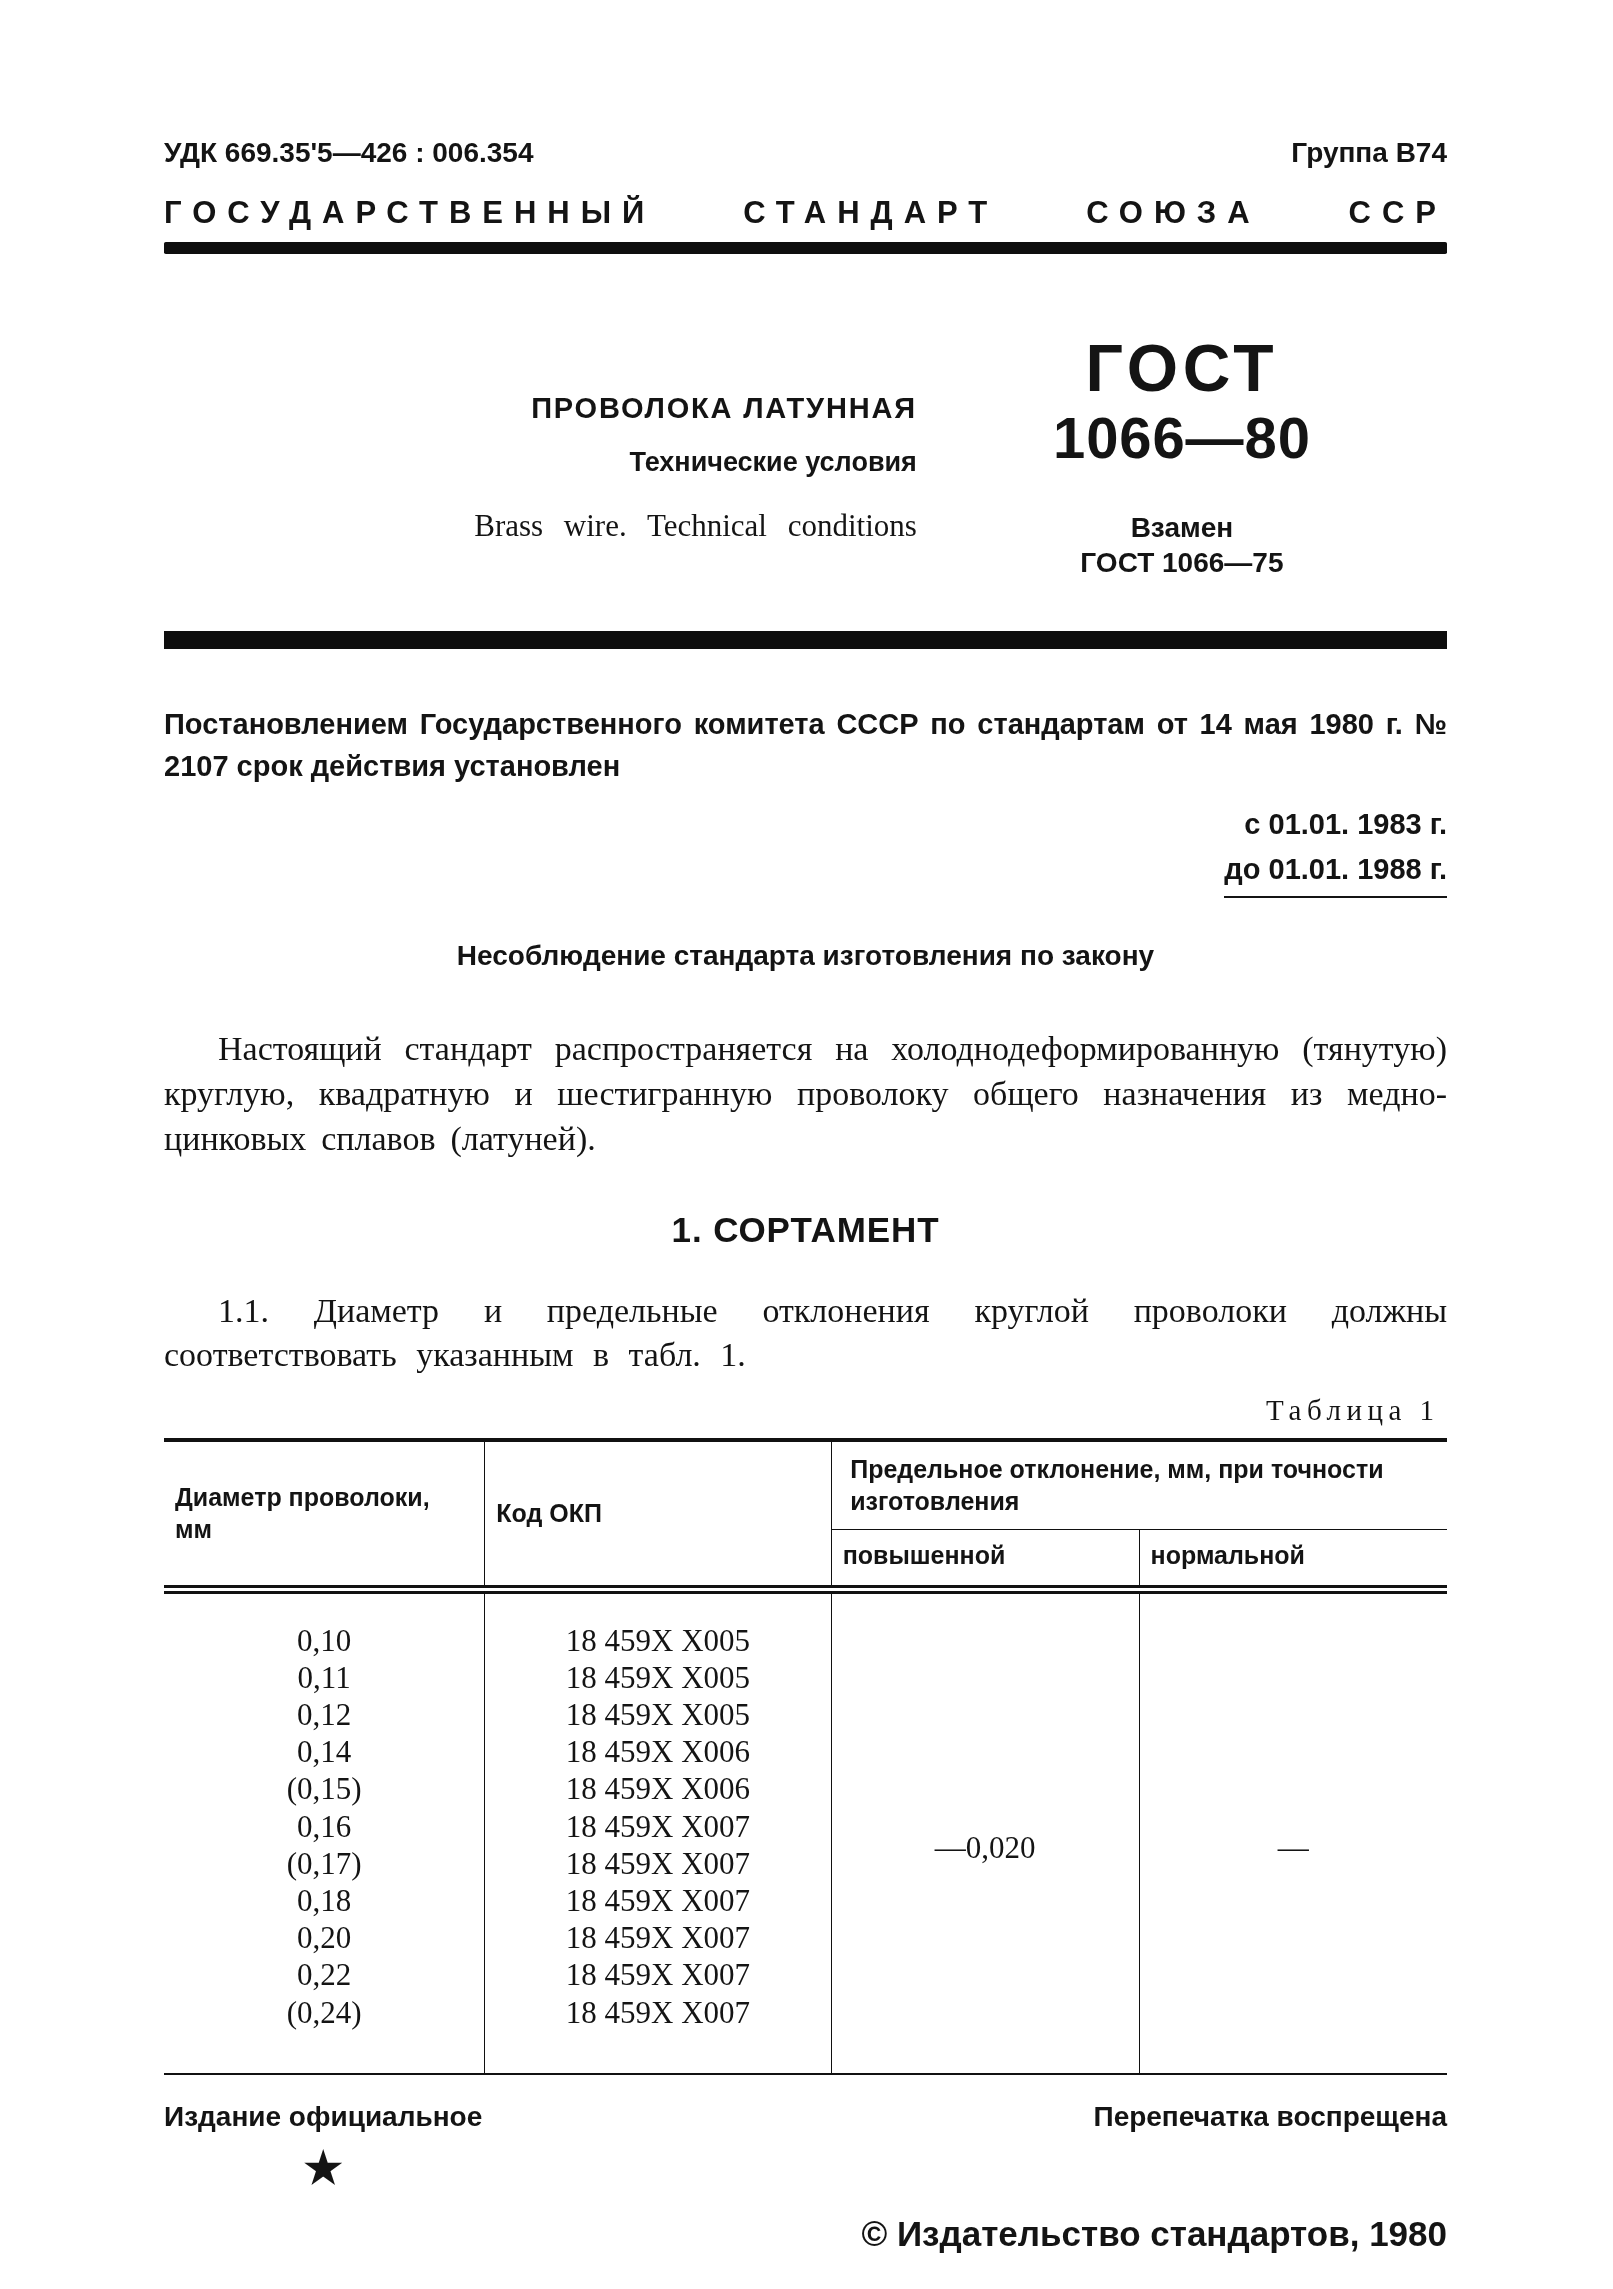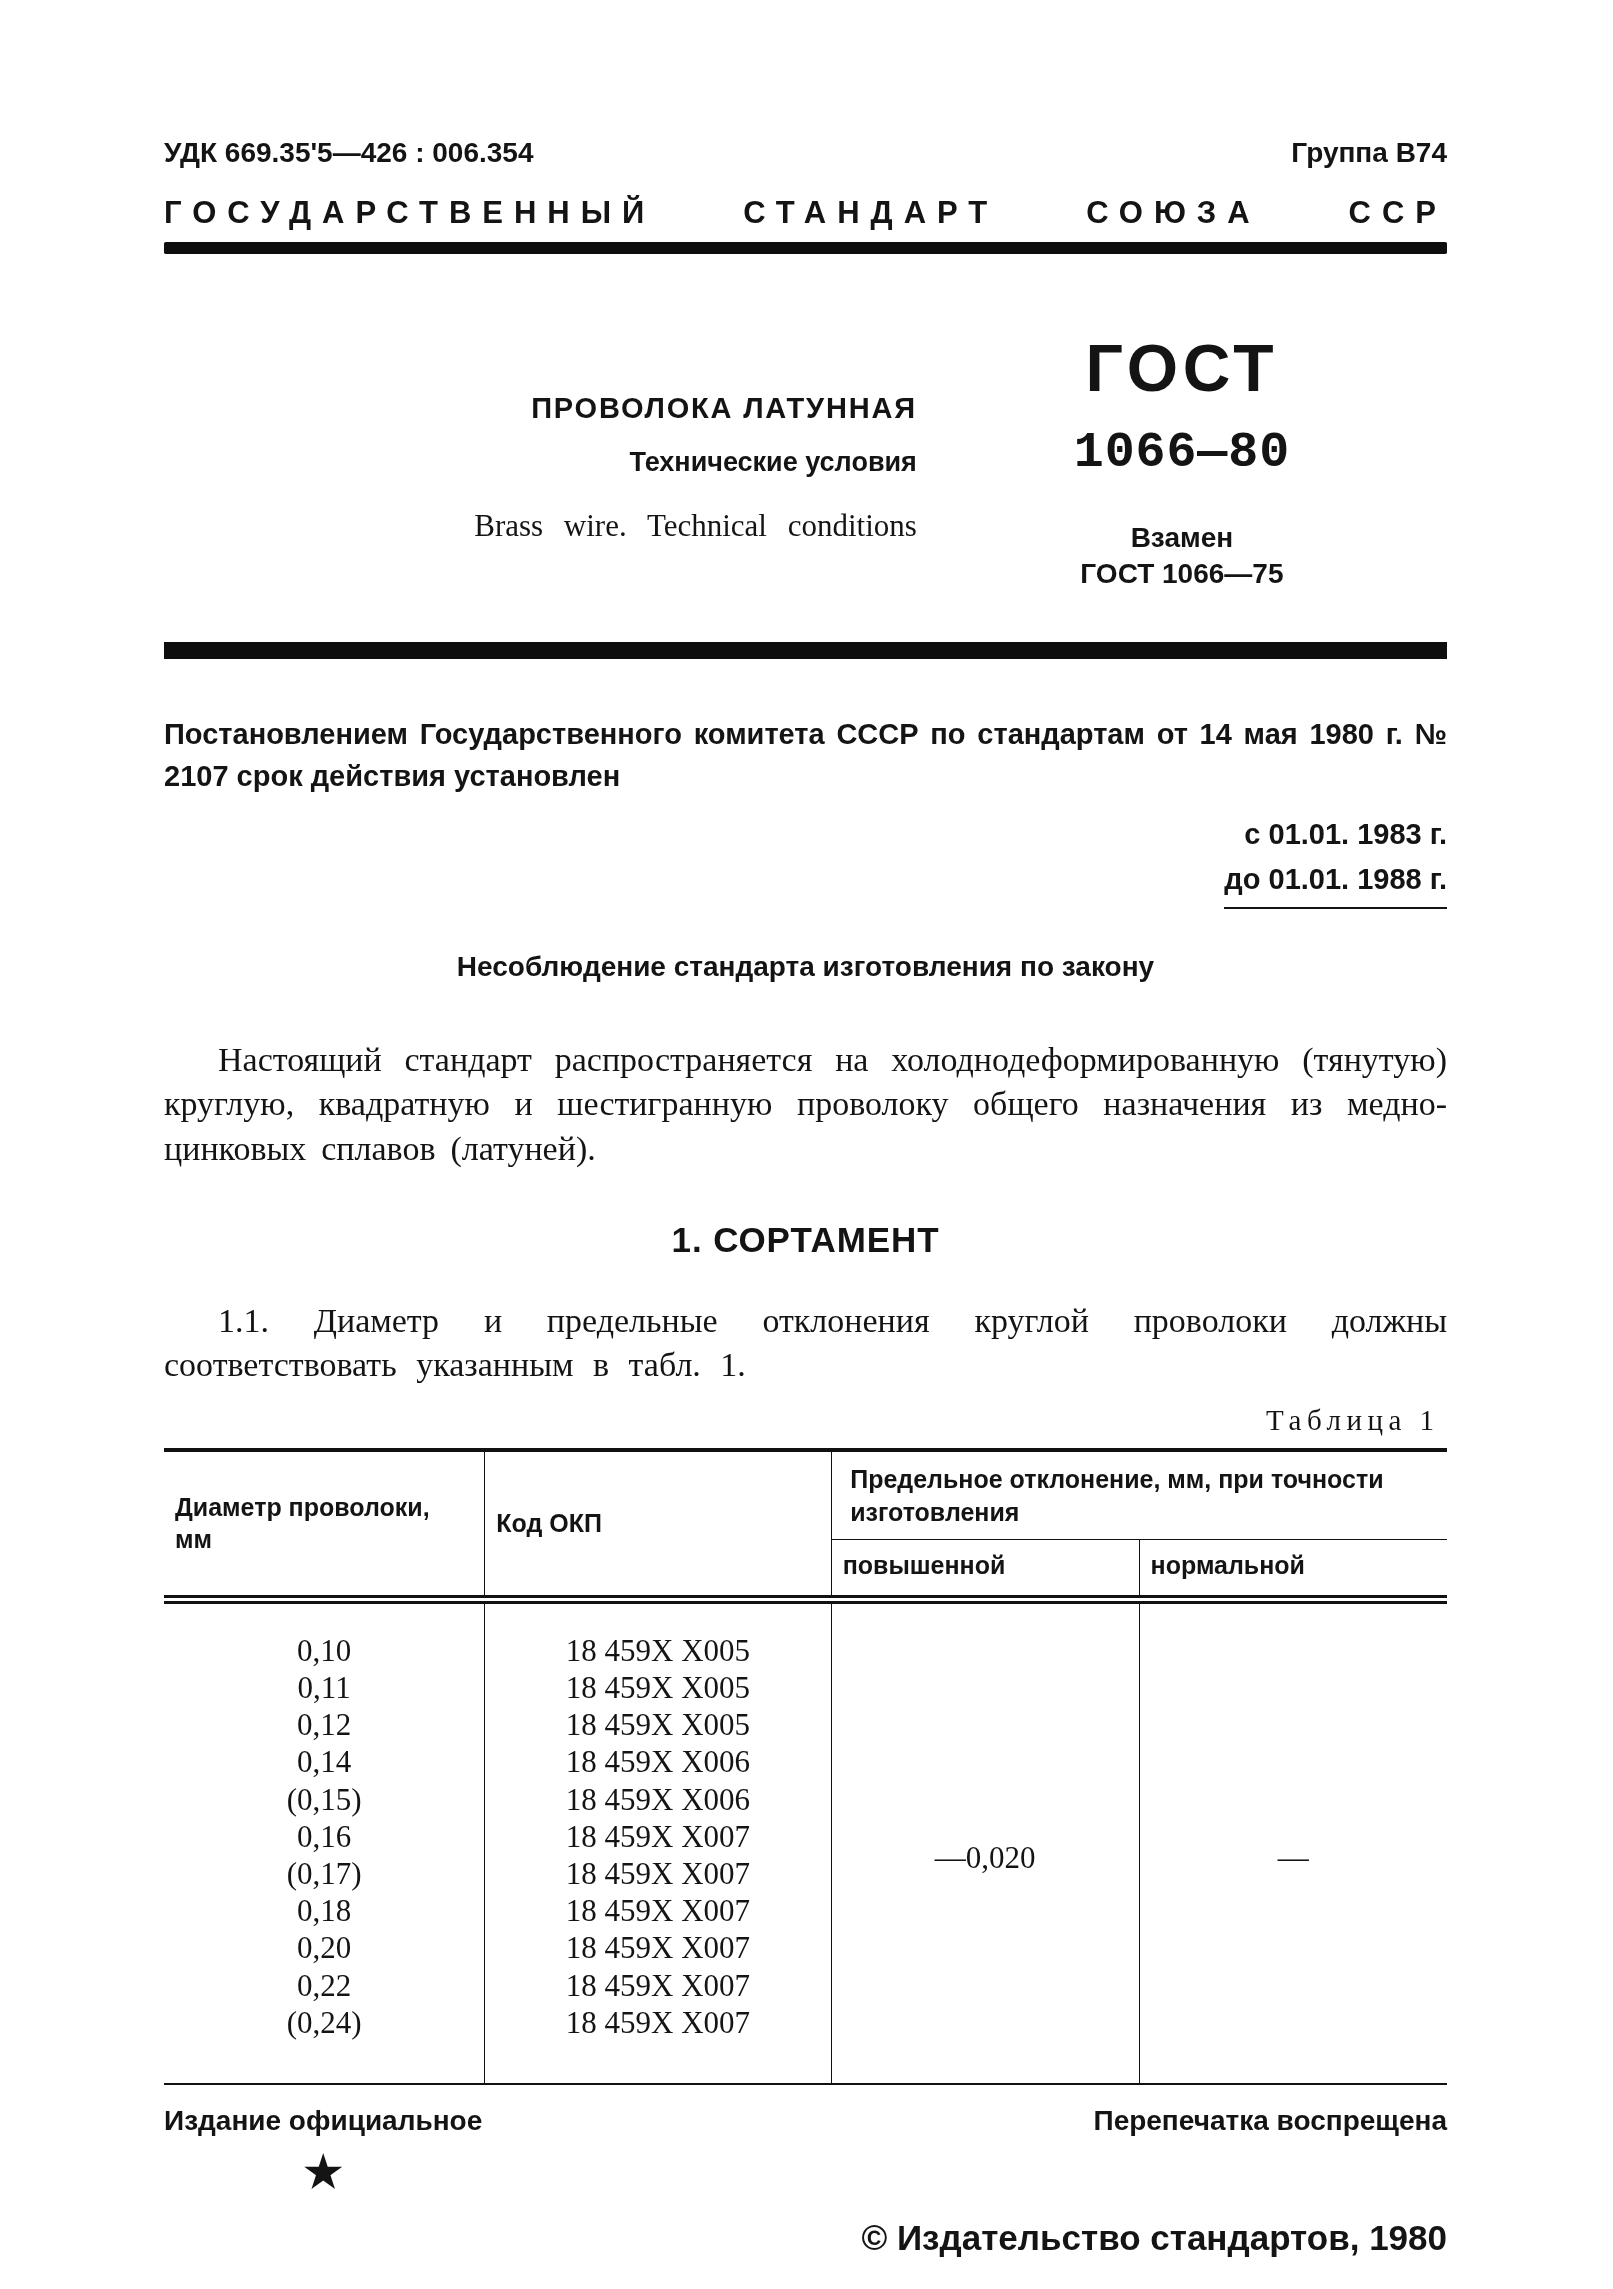--- a/index.html
+++ b/index.html
@@ -26,21 +26,21 @@
   }
   .ink-strip { height: 12px; background: #0e0e0e; margin-top: 11px; border-radius: 1.8px; }
 
   .title-section { display: flex; margin-top: 81px; }
   .title-left { flex: 1.42; text-align: right; padding-top: 57px; }
   .title-right { flex: 1; text-align: center; }
   .doc-title { font-family: "Liberation Sans", sans-serif; font-weight: 700; font-size: 29px; letter-spacing: 1.8px; }
   .doc-subtitle { font-family: "Liberation Sans", sans-serif; font-weight: 700; font-size: 27px; margin-top: 22px; }
   .doc-title-en { font-size: 31px; margin-top: 29.5px; word-spacing: 13px; }
   .gost-label { font-family: "Liberation Sans", sans-serif; font-weight: 700; font-size: 66px; letter-spacing: 4.6px; line-height: 1; }
-  .gost-number { font-family: Liberation Mono, monospace; font-weight: 700; font-size: 50px; letter-spacing: 0.9px; line-height: 1.1; margin-top: 24px; }
+  .gost-number { font-family: Liberation Sans, sans-serif; font-weight: 700; font-size: 58px; letter-spacing: 0.9px; line-height: 1.1; margin-top: 5px; }
   .replaces-label { font-family: "Liberation Sans", sans-serif; font-weight: 700; font-size: 28px; margin-top: 42px; }
   .replaces-value { font-family: "Liberation Sans", sans-serif; font-weight: 700; font-size: 28px; margin-top: 3.7px; }
 
   .bar { height: 17.5px; background: #0e0e0e; margin-top: 52px; }
 
   .decree {
     margin-top: 54px;
     font-family: "Liberation Sans", sans-serif; font-weight: 700;
     font-size: 29px; line-height: 1.45; text-align: justify;
   }
@@ -88,21 +88,21 @@
   .t1 td {
     font-size: 31px; line-height: 1.2; text-align: center; padding: 0; vertical-align: middle;
   }
   .t1 tbody tr:first-child td { padding-top: 28px; }
   .t1 tbody tr:last-child td.rcell { padding-bottom: 42px; }
   .t1 col.c1 { width: 25%; } .t1 col.c2 { width: 27%; }
   .t1 col.c3 { width: 24%; } .t1 col.c4 { width: 24%; }
 
   .footer {
     display: flex; justify-content: space-between; align-items: flex-start;
-    margin-top: 20px;
+    margin-top: 26px;
     font-family: "Liberation Sans", sans-serif; font-weight: 700; font-size: 28px;
   }
   .footer-left { display: inline-block; text-align: center; }
   .star { font-size: 44px; line-height: 1; margin-top: 13px; }
   .copyright {
     margin-top: 24px; text-align: right;
     font-family: "Liberation Sans", sans-serif; font-weight: 700; font-size: 35px;
   }
 </style>
 </head>

